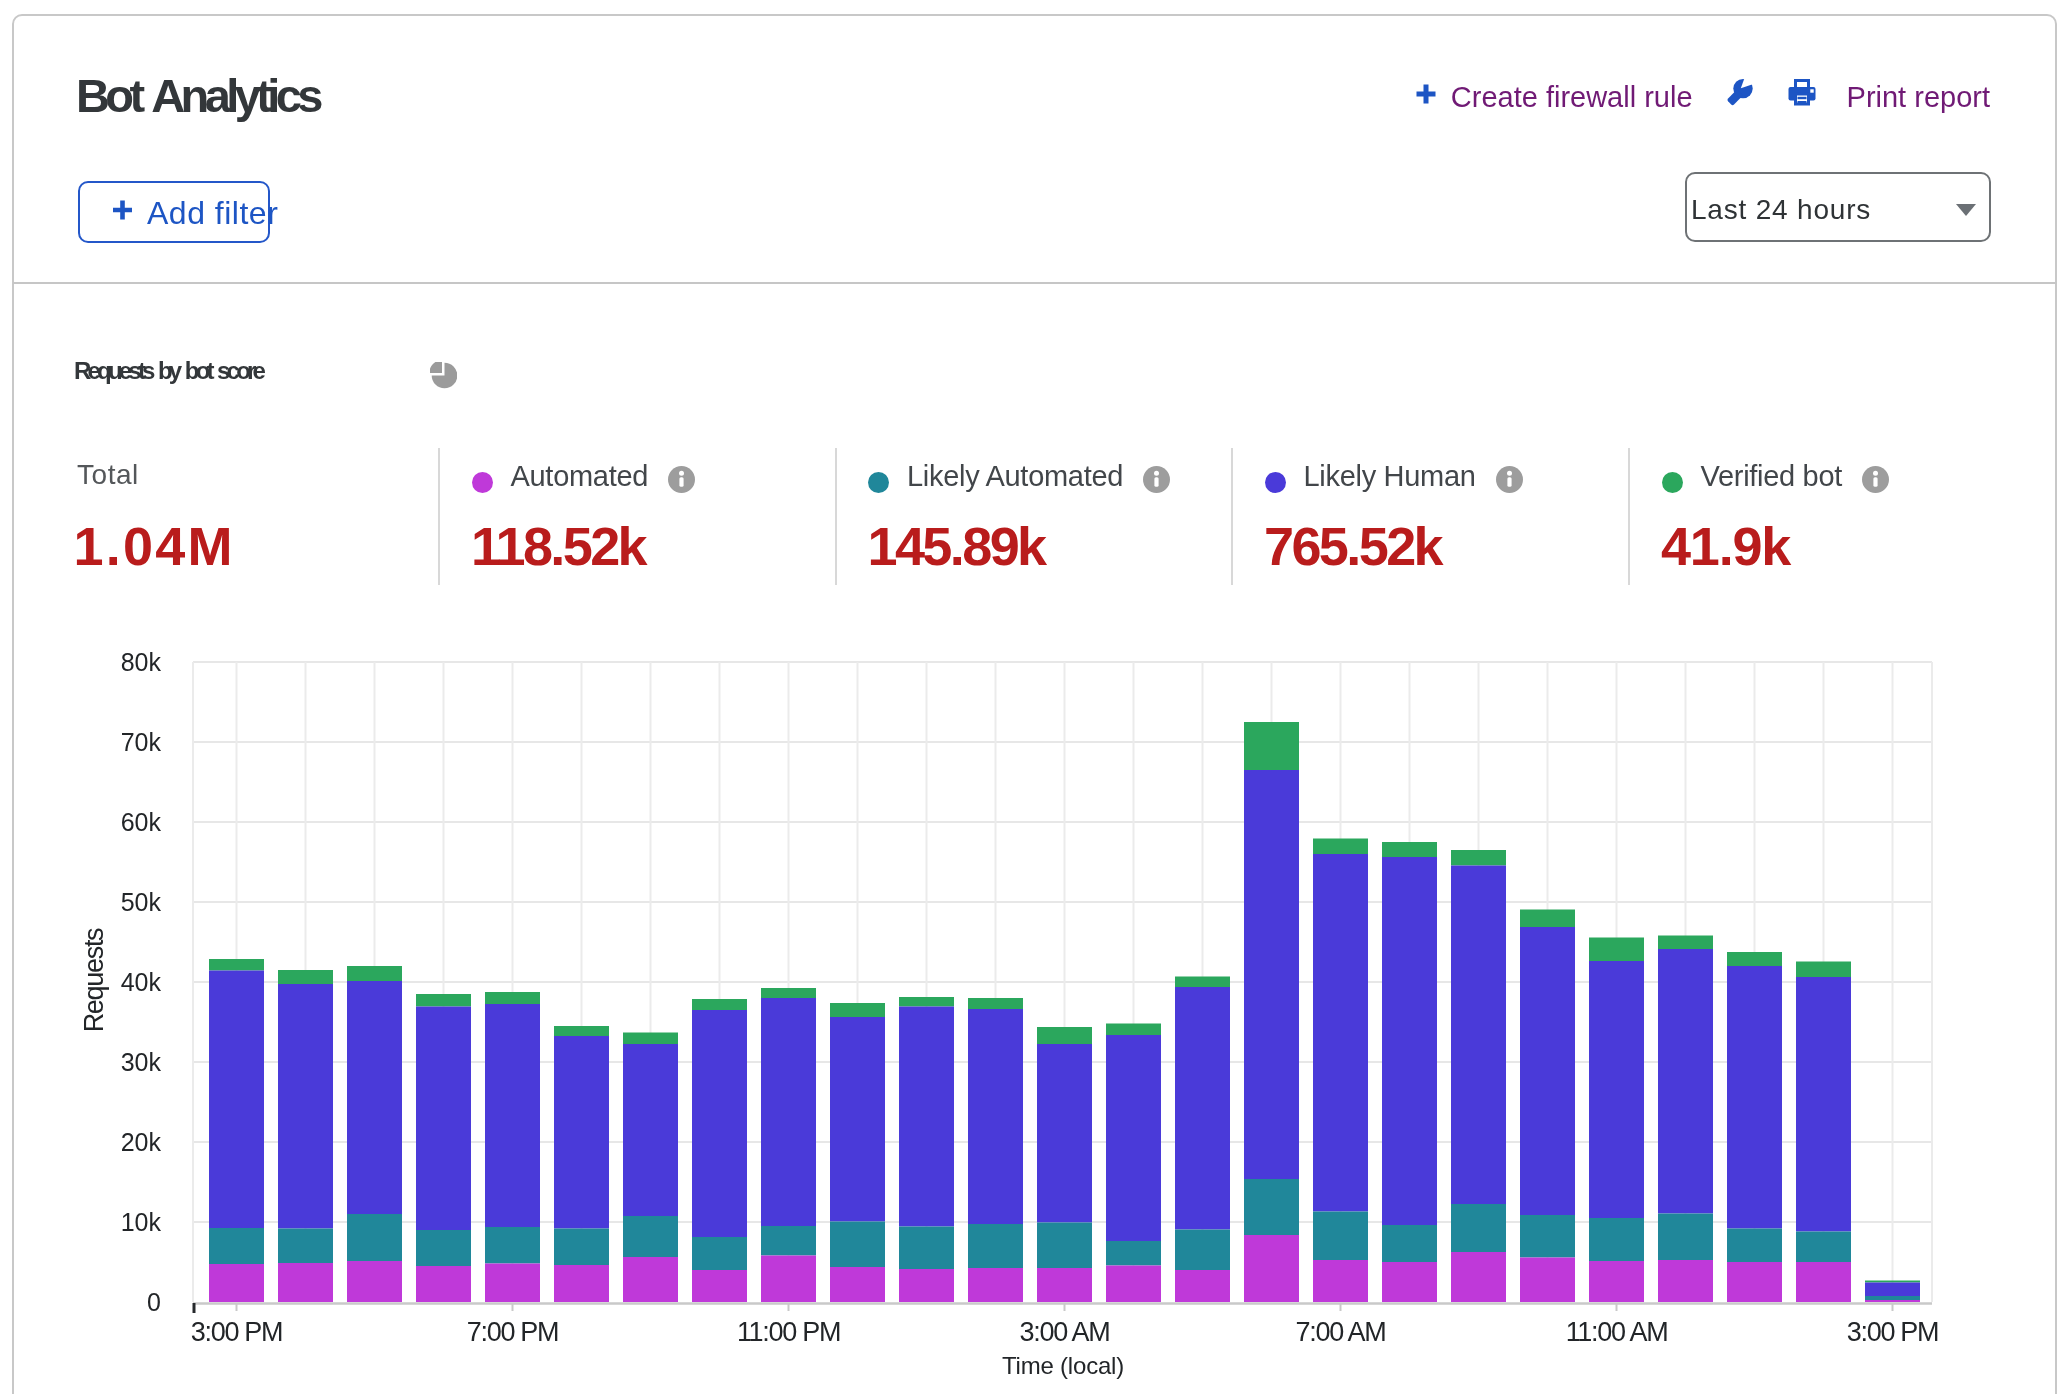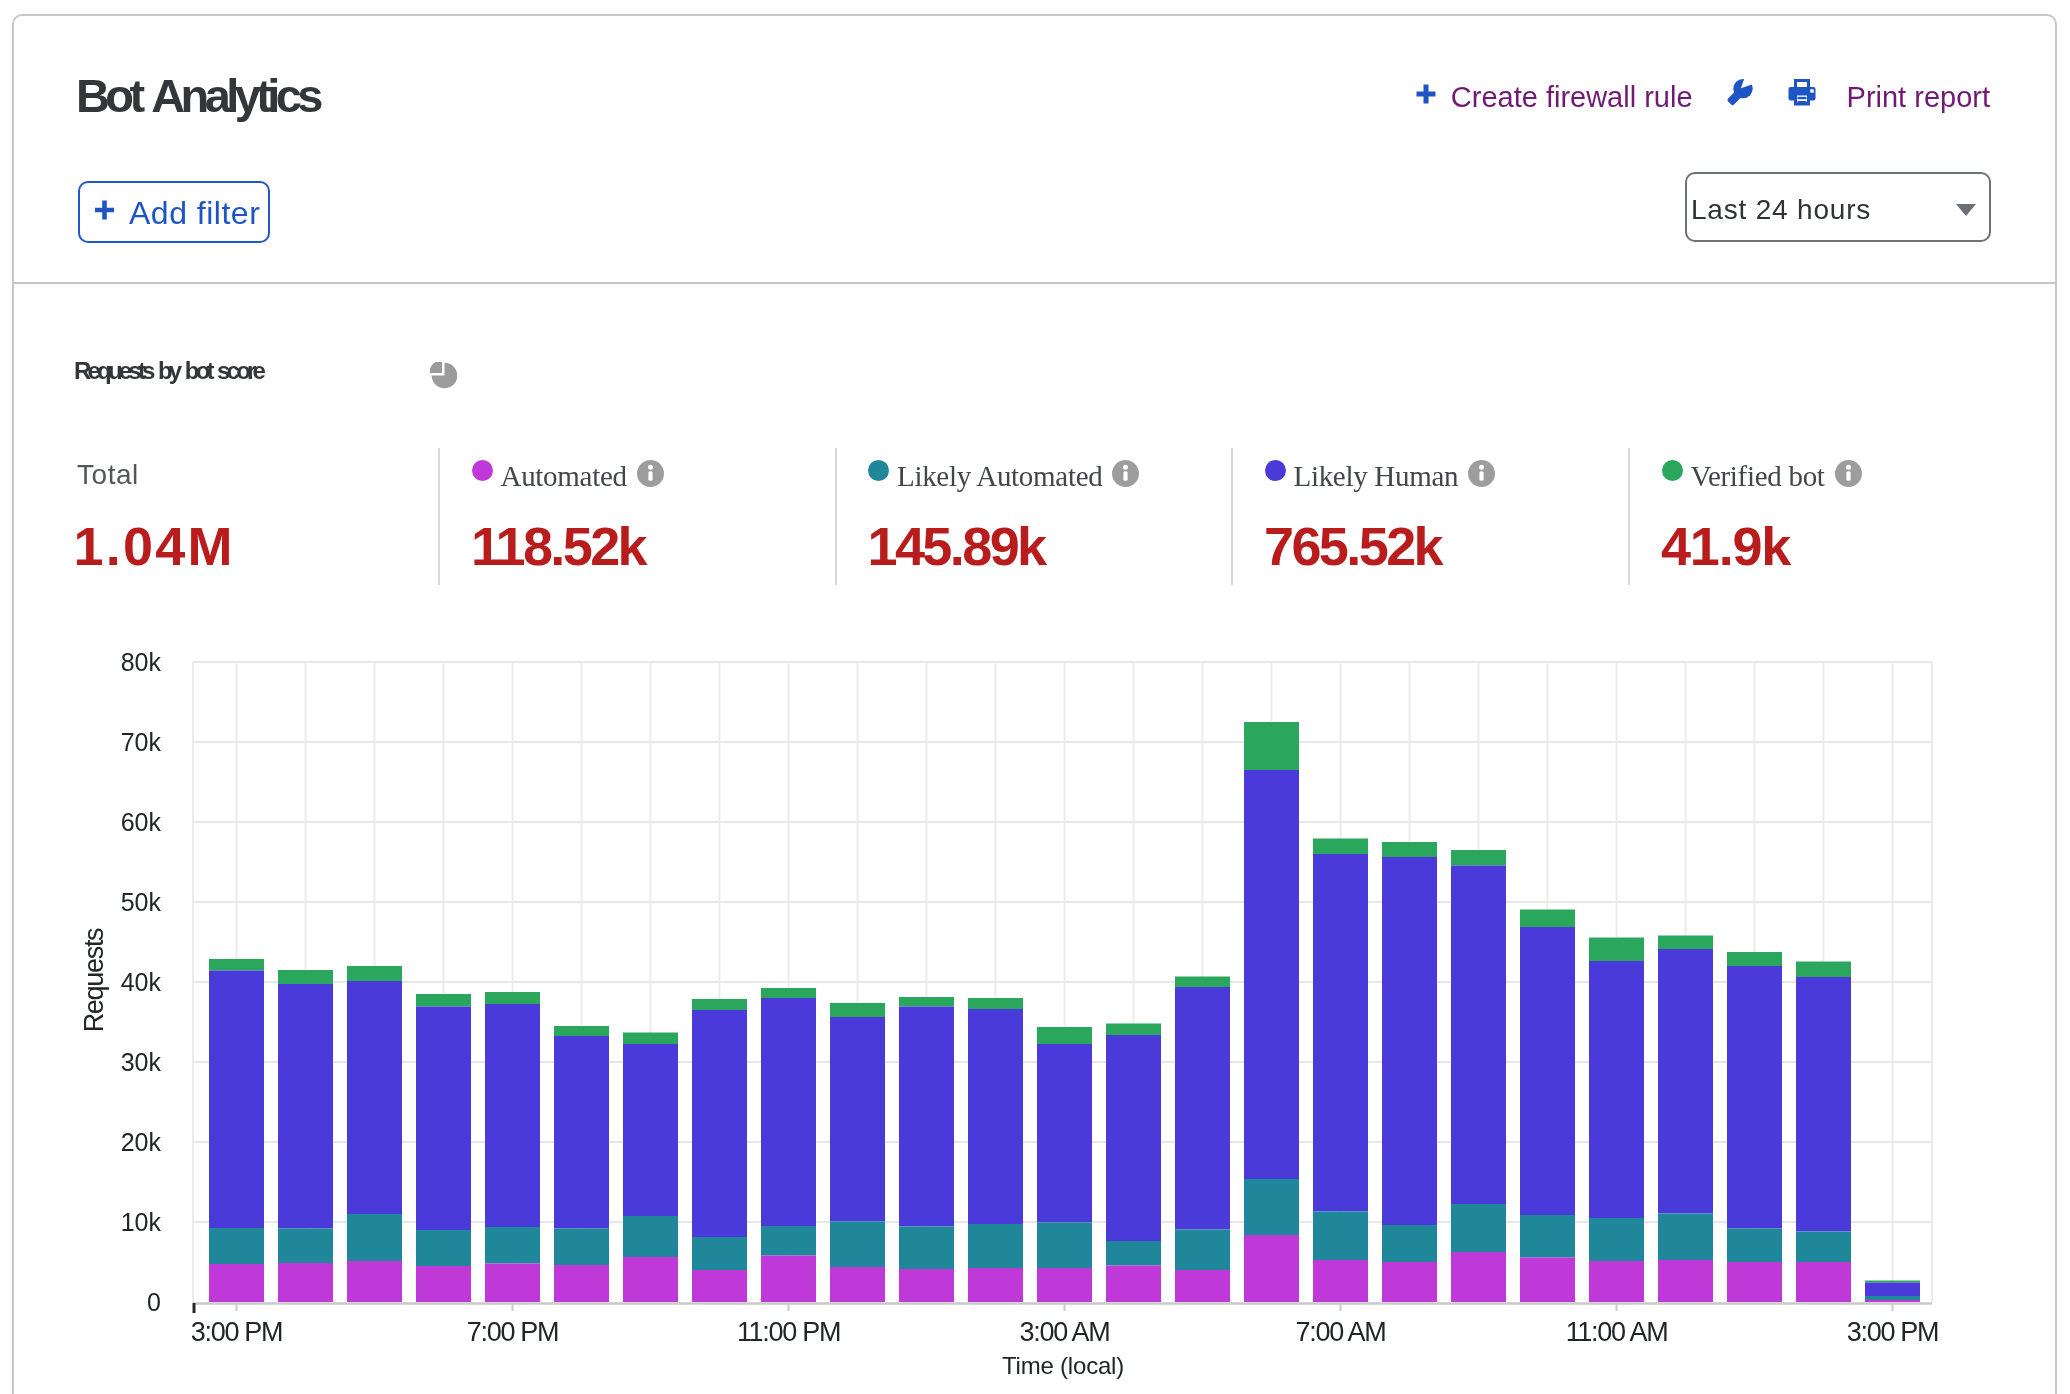--- a/index.html
+++ b/index.html
@@ -8,30 +8,30 @@
 .abs { position:absolute; }
 .card { position:absolute; left:12px; top:14px; width:2045px; height:1480px;
   border:2px solid #c8c8c8; border-radius:10px; }
 .hdivider { position:absolute; left:13px; top:282px; width:2044px; height:2px; background:#c6c6c6; }
 h1 { position:absolute; left:76px; top:72px; font-size:47px; font-weight:700; color:#33373a;
   line-height:1; letter-spacing:-4.6px; word-spacing:4px; }
 .links { position:absolute; top:82px; right:80px; display:flex; gap:33px; align-items:center; height:30px; }
 .link { display:flex; color:#701a75; font-size:29px; white-space:nowrap; }
 .addfilter { position:absolute; left:78px; top:181px; width:192px; height:62px;
   border:2px solid #2457c9; border-radius:10px; display:flex; align-items:center;
-  padding-left:13px; padding-top:3px; gap:13px; color:#1d55c4; font-size:32px; letter-spacing:0.5px; white-space:nowrap; }
+  padding-left:31px; padding-top:3px; gap:13px; color:#1d55c4; font-size:32px; letter-spacing:0.5px; white-space:nowrap; }
 .dropdown { position:absolute; left:1685px; top:172px; width:306px; height:70px;
   border:2px solid #6e7275; border-radius:10px; display:flex; align-items:center;
   padding-left:4px; padding-top:6px; font-size:28px; letter-spacing:0.8px; color:#2f3336; }
 .dd-arrow { position:absolute; left:269px; top:30px; width:0; height:0;
   border-left:10px solid transparent; border-right:10px solid transparent; border-top:12px solid #6b7075; }
 .h2row { position:absolute; left:74px; top:358.5px; font-size:24px; font-weight:700; color:#33373a;
   line-height:1; letter-spacing:-3.8px; word-spacing:3.5px; }
 .vdiv { position:absolute; top:448px; width:2px; height:137px; background:#d8d8d8; }
-.leg { position:absolute; top:459.5px; height:33px; display:flex; align-items:flex-start; gap:8px;font-family:Liberation Serif, serif; }
+.leg { position:absolute; top:459.5px; height:33px; display:flex; align-items:flex-end; gap:18px; }
 .dot { width:21px; height:21px; border-radius:50%; flex:none; }
 .lbl { font-size:29px; color:#42464a; letter-spacing:-0.3px; white-space:nowrap; }
 .info { flex:none; margin-left:2px; position:relative; top:0.5px; }
 .toplabel { position:absolute; left:77px; top:461px; font-size:28px; letter-spacing:0.55px; color:#54575a; line-height:1; }
 .val { position:absolute; top:519px; font-size:54px; font-weight:700; color:#b91c1c; line-height:1; }
 svg text { font-family:"Liberation Sans", sans-serif; }
 </style>
 </head>
 <body>
 <div class="card"></div>

